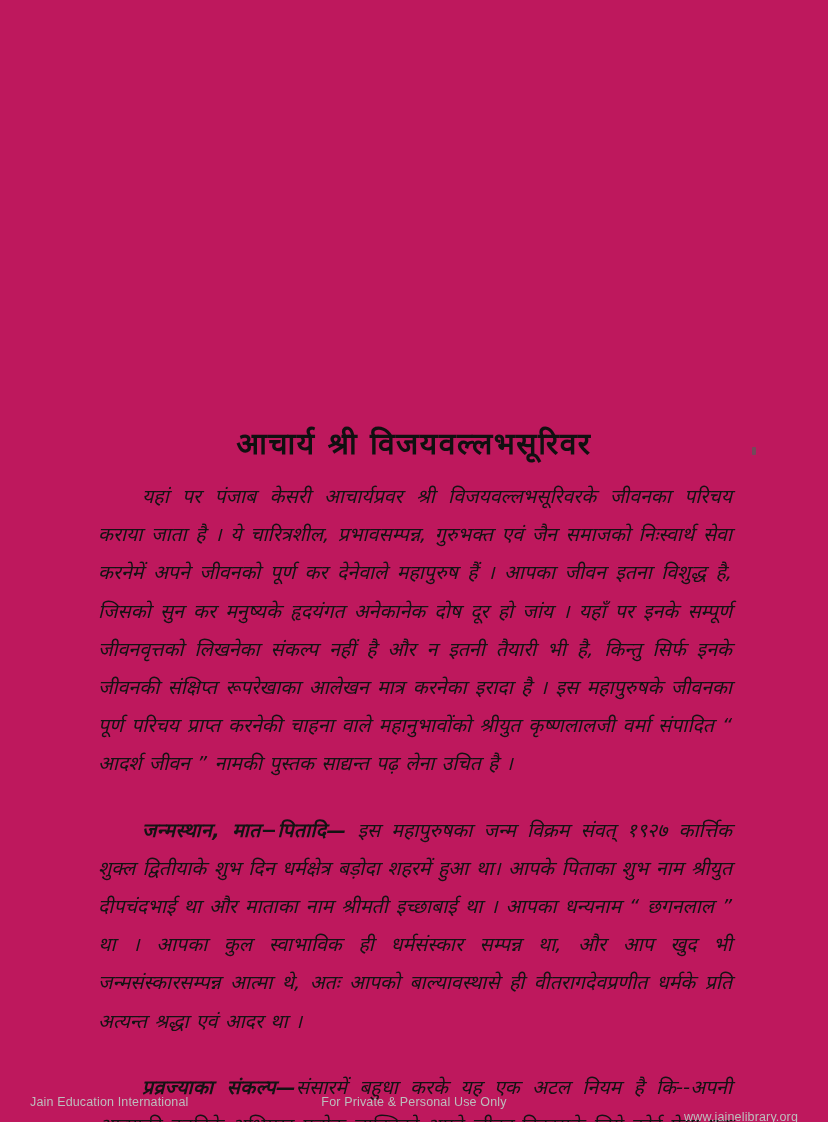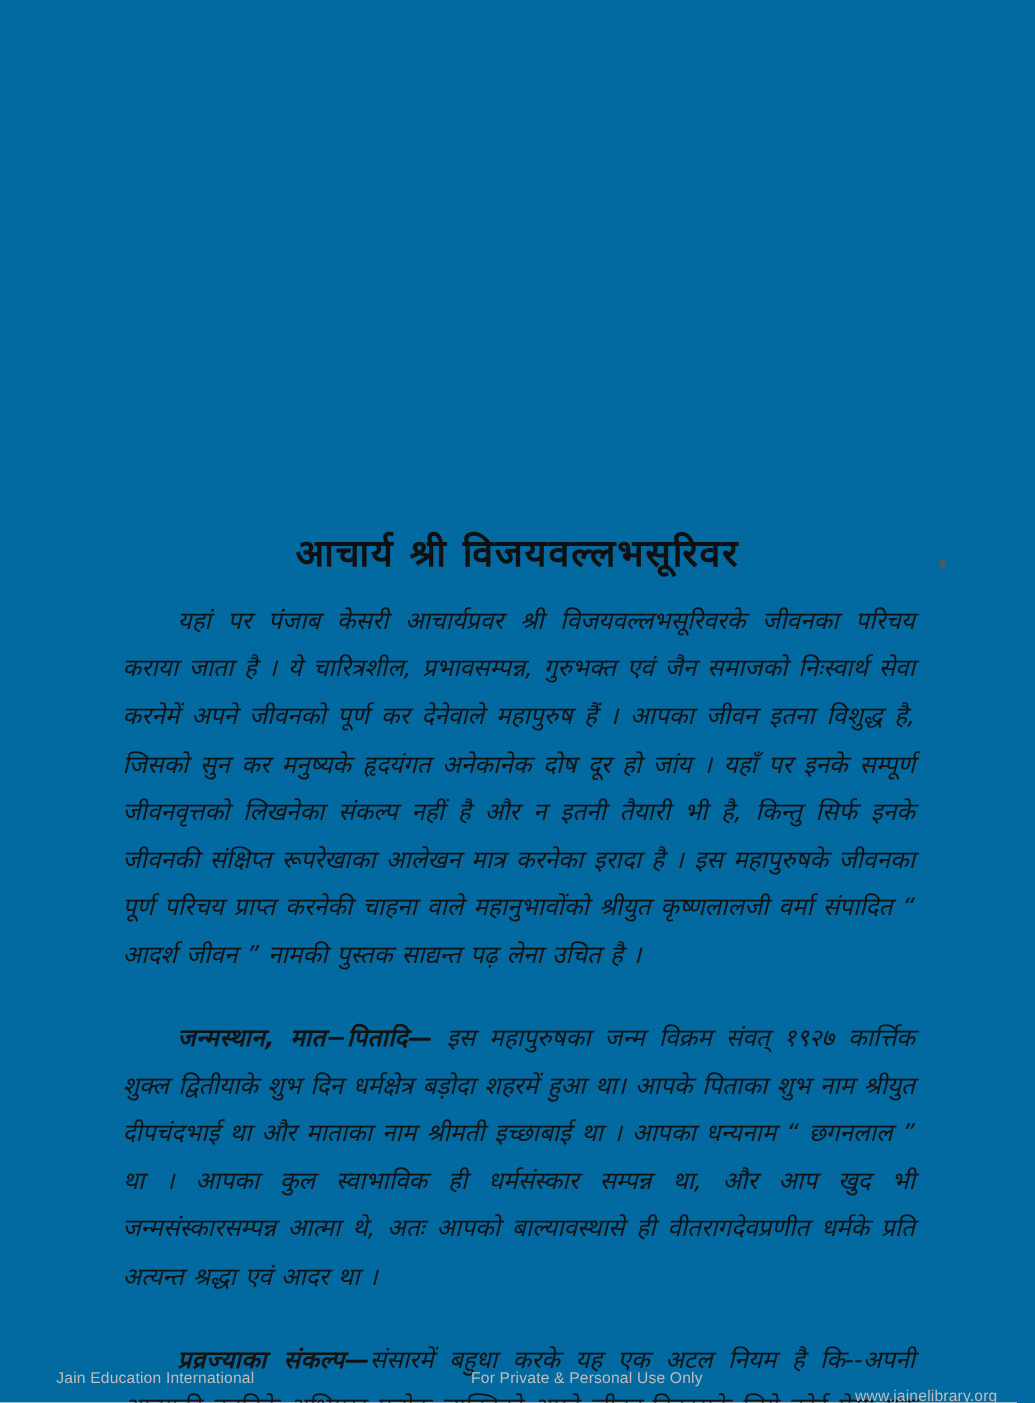--- a/index.html
+++ b/index.html
@@ -11,21 +11,21 @@
     width: 828px;
     height: 1122px;
     position: relative;
     overflow: hidden;
     font-family: "Liberation Sans", sans-serif;
   }
 
   .page {
     position: absolute;
     inset: 0;
-    background: #0369a1;
+    background: #be185d;
   }
 
   
   .doc-title {
     position: absolute;
     left: 0;
     right: 0;
     top: 425px;
     text-align: center;
     font-family: "DejaVu Sans", "Liberation Sans", sans-serif;
@@ -78,32 +78,32 @@
     width: 4px;
     height: 8px;
     background: #5a5a5a;
     opacity: .75;
     border-radius: 1px;
   }
 
   
   .footer {
     position: absolute;
-    left: 15px;
+    left: 0;
     right: 0;
     top: 1090px;
     height: 24px;
     display: flex;
     align-items: center;
     font-size: 12.5px;
     color: #bdbdbd;
     letter-spacing: .15px;
   }
   .footer-left   { position: absolute; left: 30px; }
-  .footer-center { position: absolute; left: 50%; transform: translateX(-50%); margin-left: 48px; }
+  .footer-center { position: absolute; left: 50%; transform: translateX(-50%); }
   .footer-right  { position: absolute; right: 30px; margin-top: 29px; }
 </style>
 </head>
 <body>
 
 <div class="page">
 
   <div class="doc-title">आचार्य  श्री  विजयवल्लभसूरिवर</div>
 
   <div class="speck"></div>

